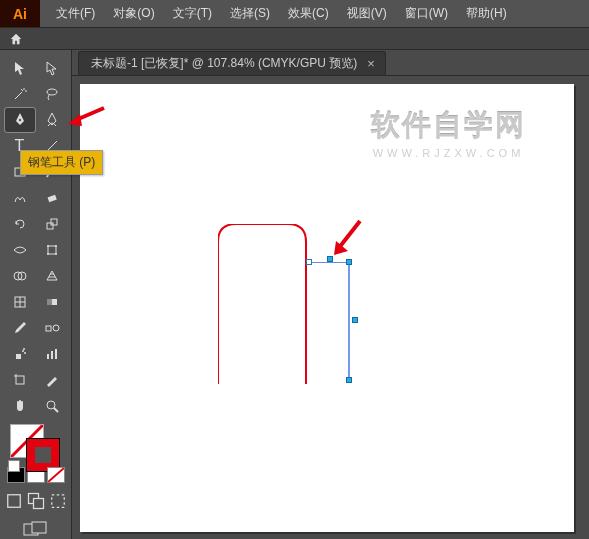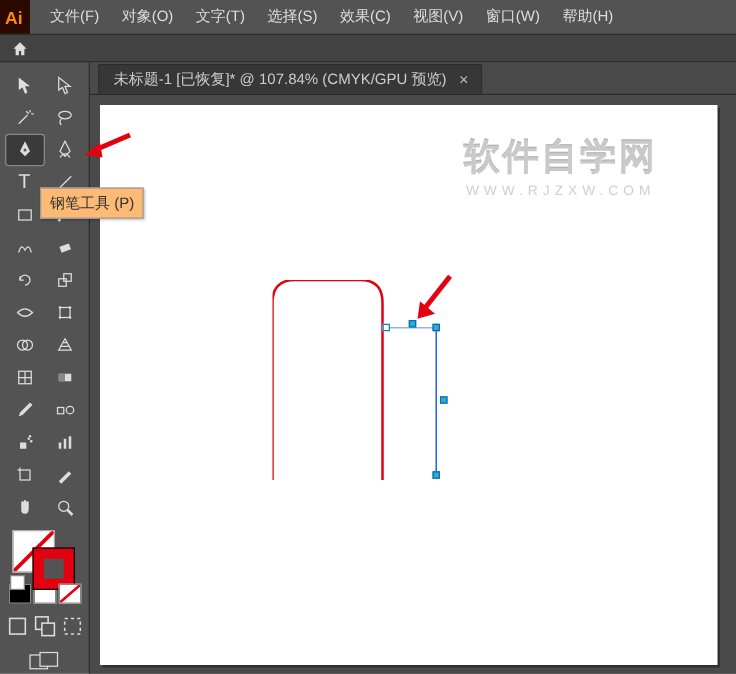--- a/index.html
+++ b/index.html
@@ -20,24 +20,24 @@
   }
   
   .titlebar {
     height: 28px;
     background: #535353;
     display: flex;
     align-items: stretch;
     border-bottom: 1px solid #2a2a2a;
   }
   .app-logo {
-    width: 24px;
+    width: 40px;
     display: flex;
     align-items: center;
-    justify-content: flex-start;
+    justify-content: center;
     background: #2a0a00;
   }
   .ai-badge {
     width: 22px; height: 22px;
     background: #2a0a00;
     border-radius: 4px;
     color: #ff8a00;
     font-weight: 700;
     font-size: 14px;
     display: flex; align-items: center; justify-content: center;
@@ -190,22 +190,22 @@
     width:6px; height:6px;
     background:#fff;
     border:1px solid #1e7bb8;
   }
   .arrow {
     position:absolute;
   }
   
   .tooltip {
     position:absolute;
-    left:32px; top:150px;
-    background:#fdba74;
+    left:20px; top:150px;
+    background:#eab308;
     border:1px solid #9a9a9a;
     padding:3px 7px;
     font-size:12px;
     color:#333;
     white-space:nowrap;
     box-shadow: 1px 1px 2px rgba(0,0,0,0.25);
     z-index: 50;
   }
   .arrow-to-pen {
     position:absolute;

